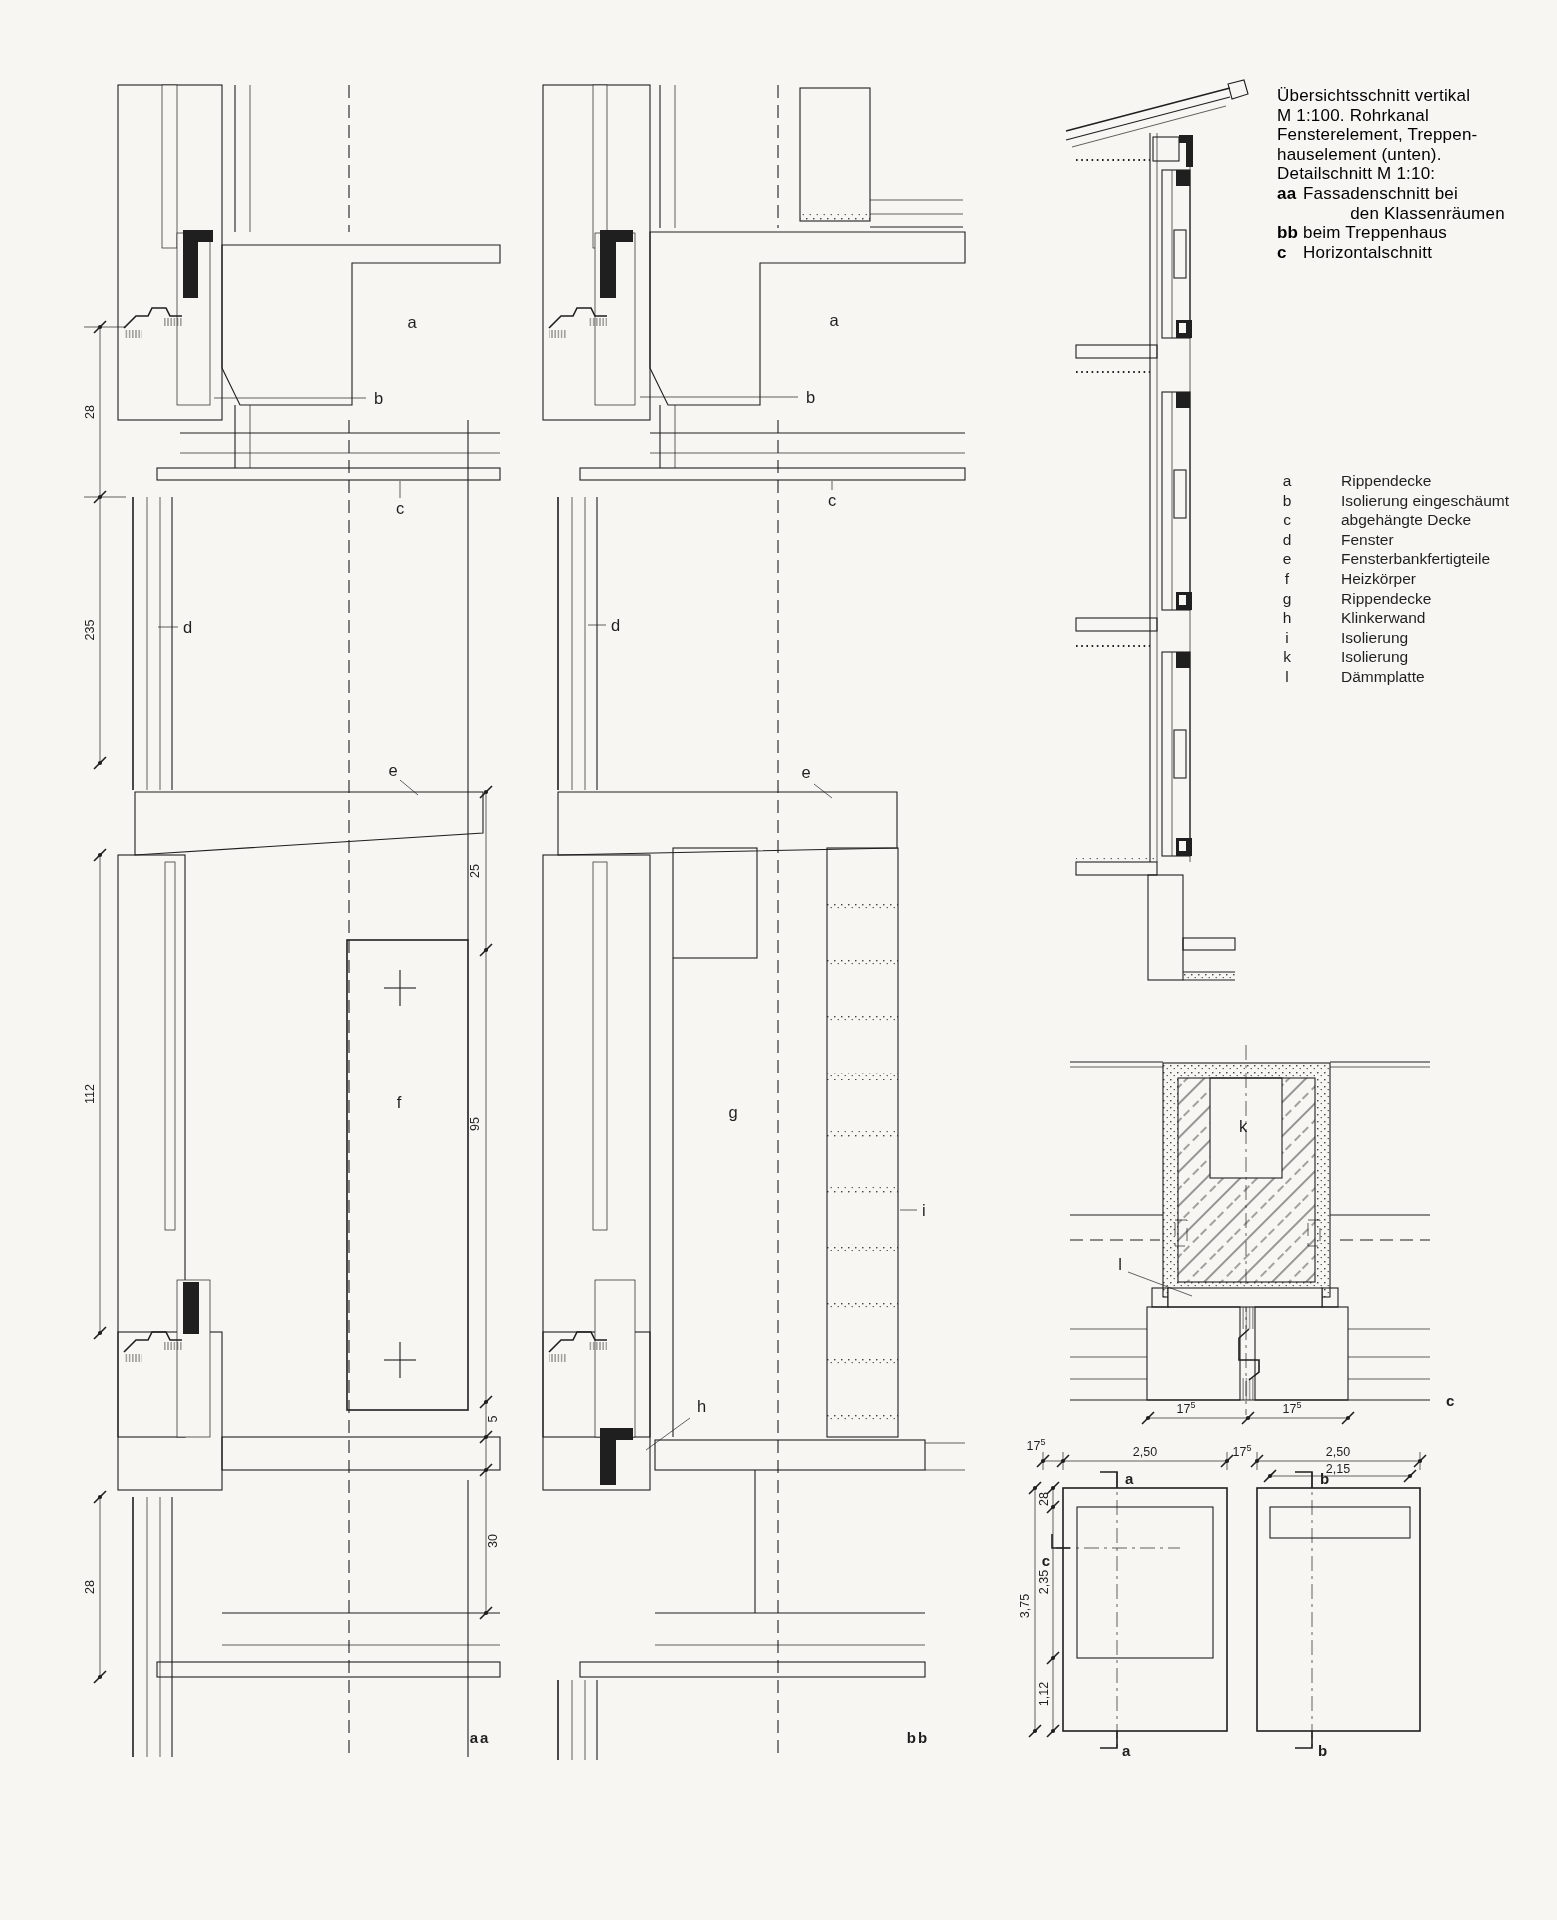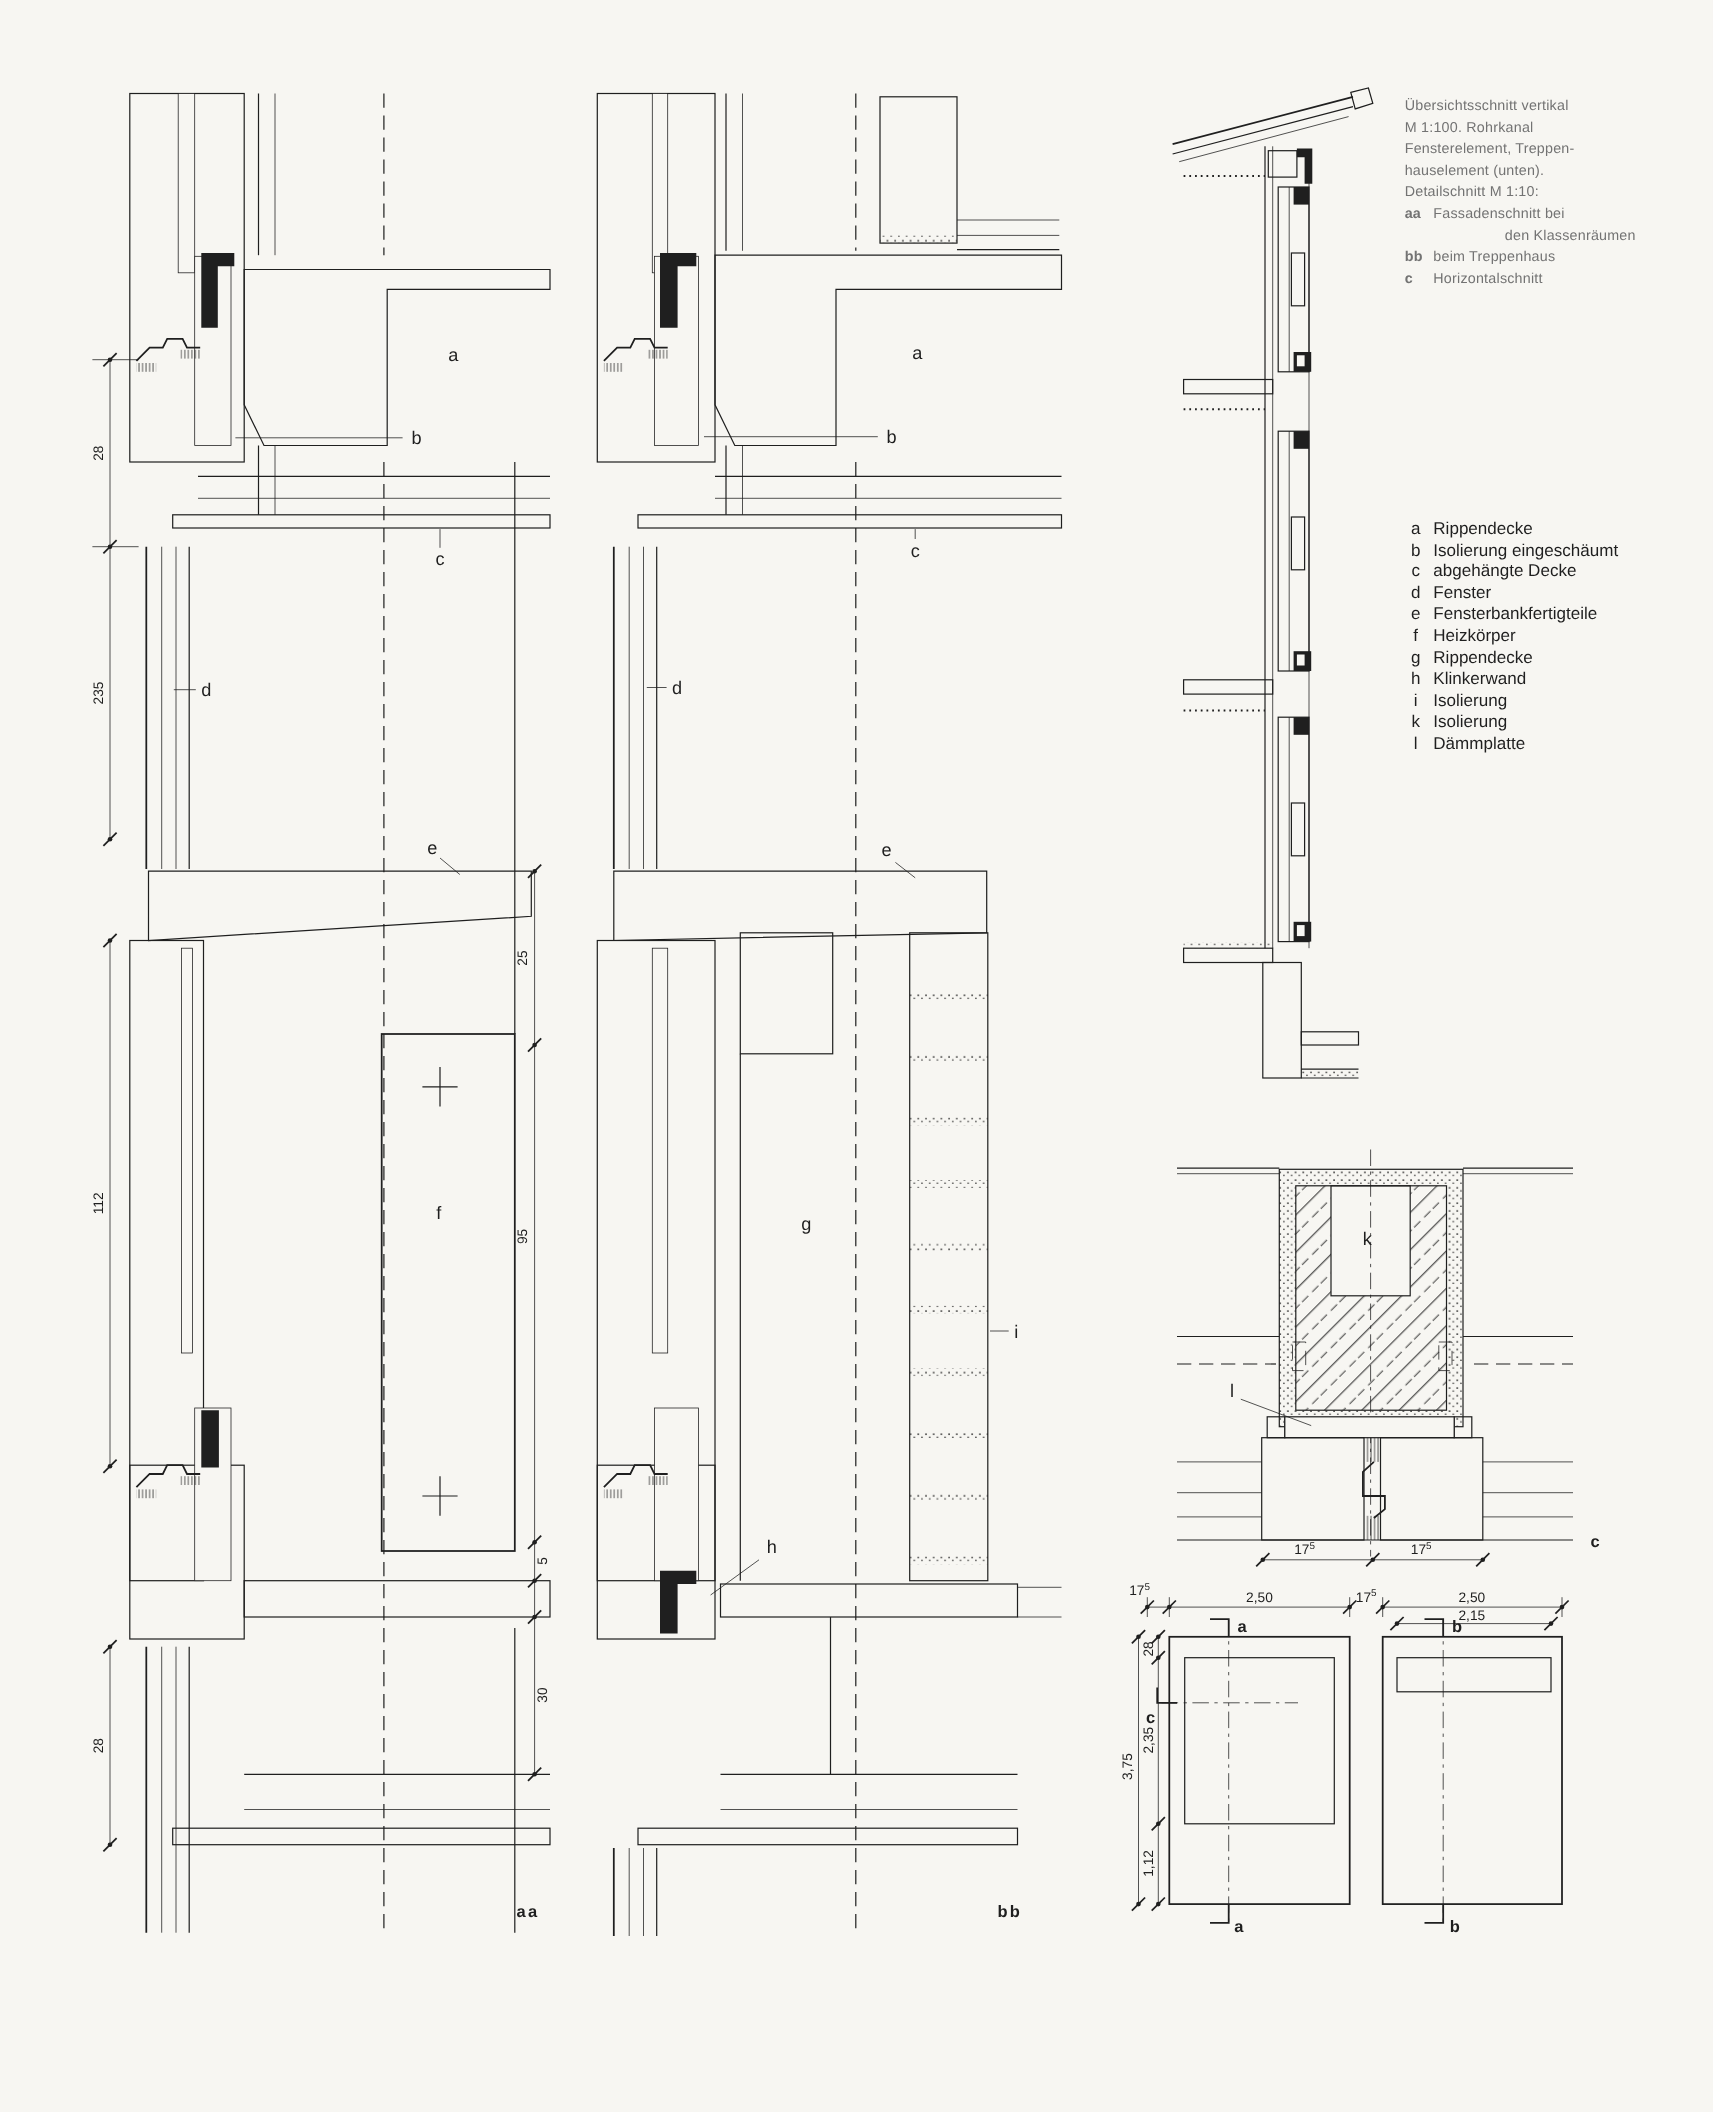--- a/index.html
+++ b/index.html
@@ -12,29 +12,29 @@
   .dimsup{font-size:9px;}
   .cap{font-size:15px;font-weight:bold;letter-spacing:2px;}
   .mk{font-size:15px;font-weight:bold;}
   .o{fill:none;stroke:#1f1f1f;stroke-width:1.1;}
   .o2{fill:none;stroke:#1f1f1f;stroke-width:1.6;}
   .thin{fill:none;stroke:#1f1f1f;stroke-width:0.7;}
   .ink{fill:#1f1f1f;stroke:none;}
   .dash{stroke-dasharray:13 7;}
   .dashdot{stroke-dasharray:15 5 3 5;}
   .dotl{stroke-dasharray:1.6 3.6;stroke-width:1.8;}
-  .titleblock{position:absolute;left:1277px;top:86px;width:275px;font-size:13px;line-height:19.6px;color:#737373;letter-spacing:0.2px;}
+  .titleblock{position:absolute;left:1277px;top:86px;width:275px;font-size:17px;line-height:19.6px;color:#000000;letter-spacing:0.2px;}
   .tb-line{display:flex;}
   .tb-key{flex:0 0 26px;font-weight:bold;}
   .tb-plain{display:block;}
   .tb-ind{padding-left:26px;text-align:center;}
   .legend{position:absolute;left:1279px;top:471px;font-size:15.5px;line-height:19.6px;color:#1f1f1f;}
   .lg-row{display:flex;}
   .lg-key{flex:0 0 16px;text-align:center;}
-  .lg-lab{padding-left:8px;white-space:nowrap;}
+  .lg-lab{padding-left:8px;white-space:nowrap;margin-left:38px;}
 </style>
 </head>
 <body>
 
 <div class="page">
 
 <svg width="1557" height="1920" viewBox="0 0 1557 1920">
 <defs>
   <pattern id="patA" width="24" height="24" patternUnits="userSpaceOnUse" patternTransform="rotate(45)">
     <line x1="0" y1="6" x2="24" y2="6" stroke="#1f1f1f" stroke-width="0.9"></line>

